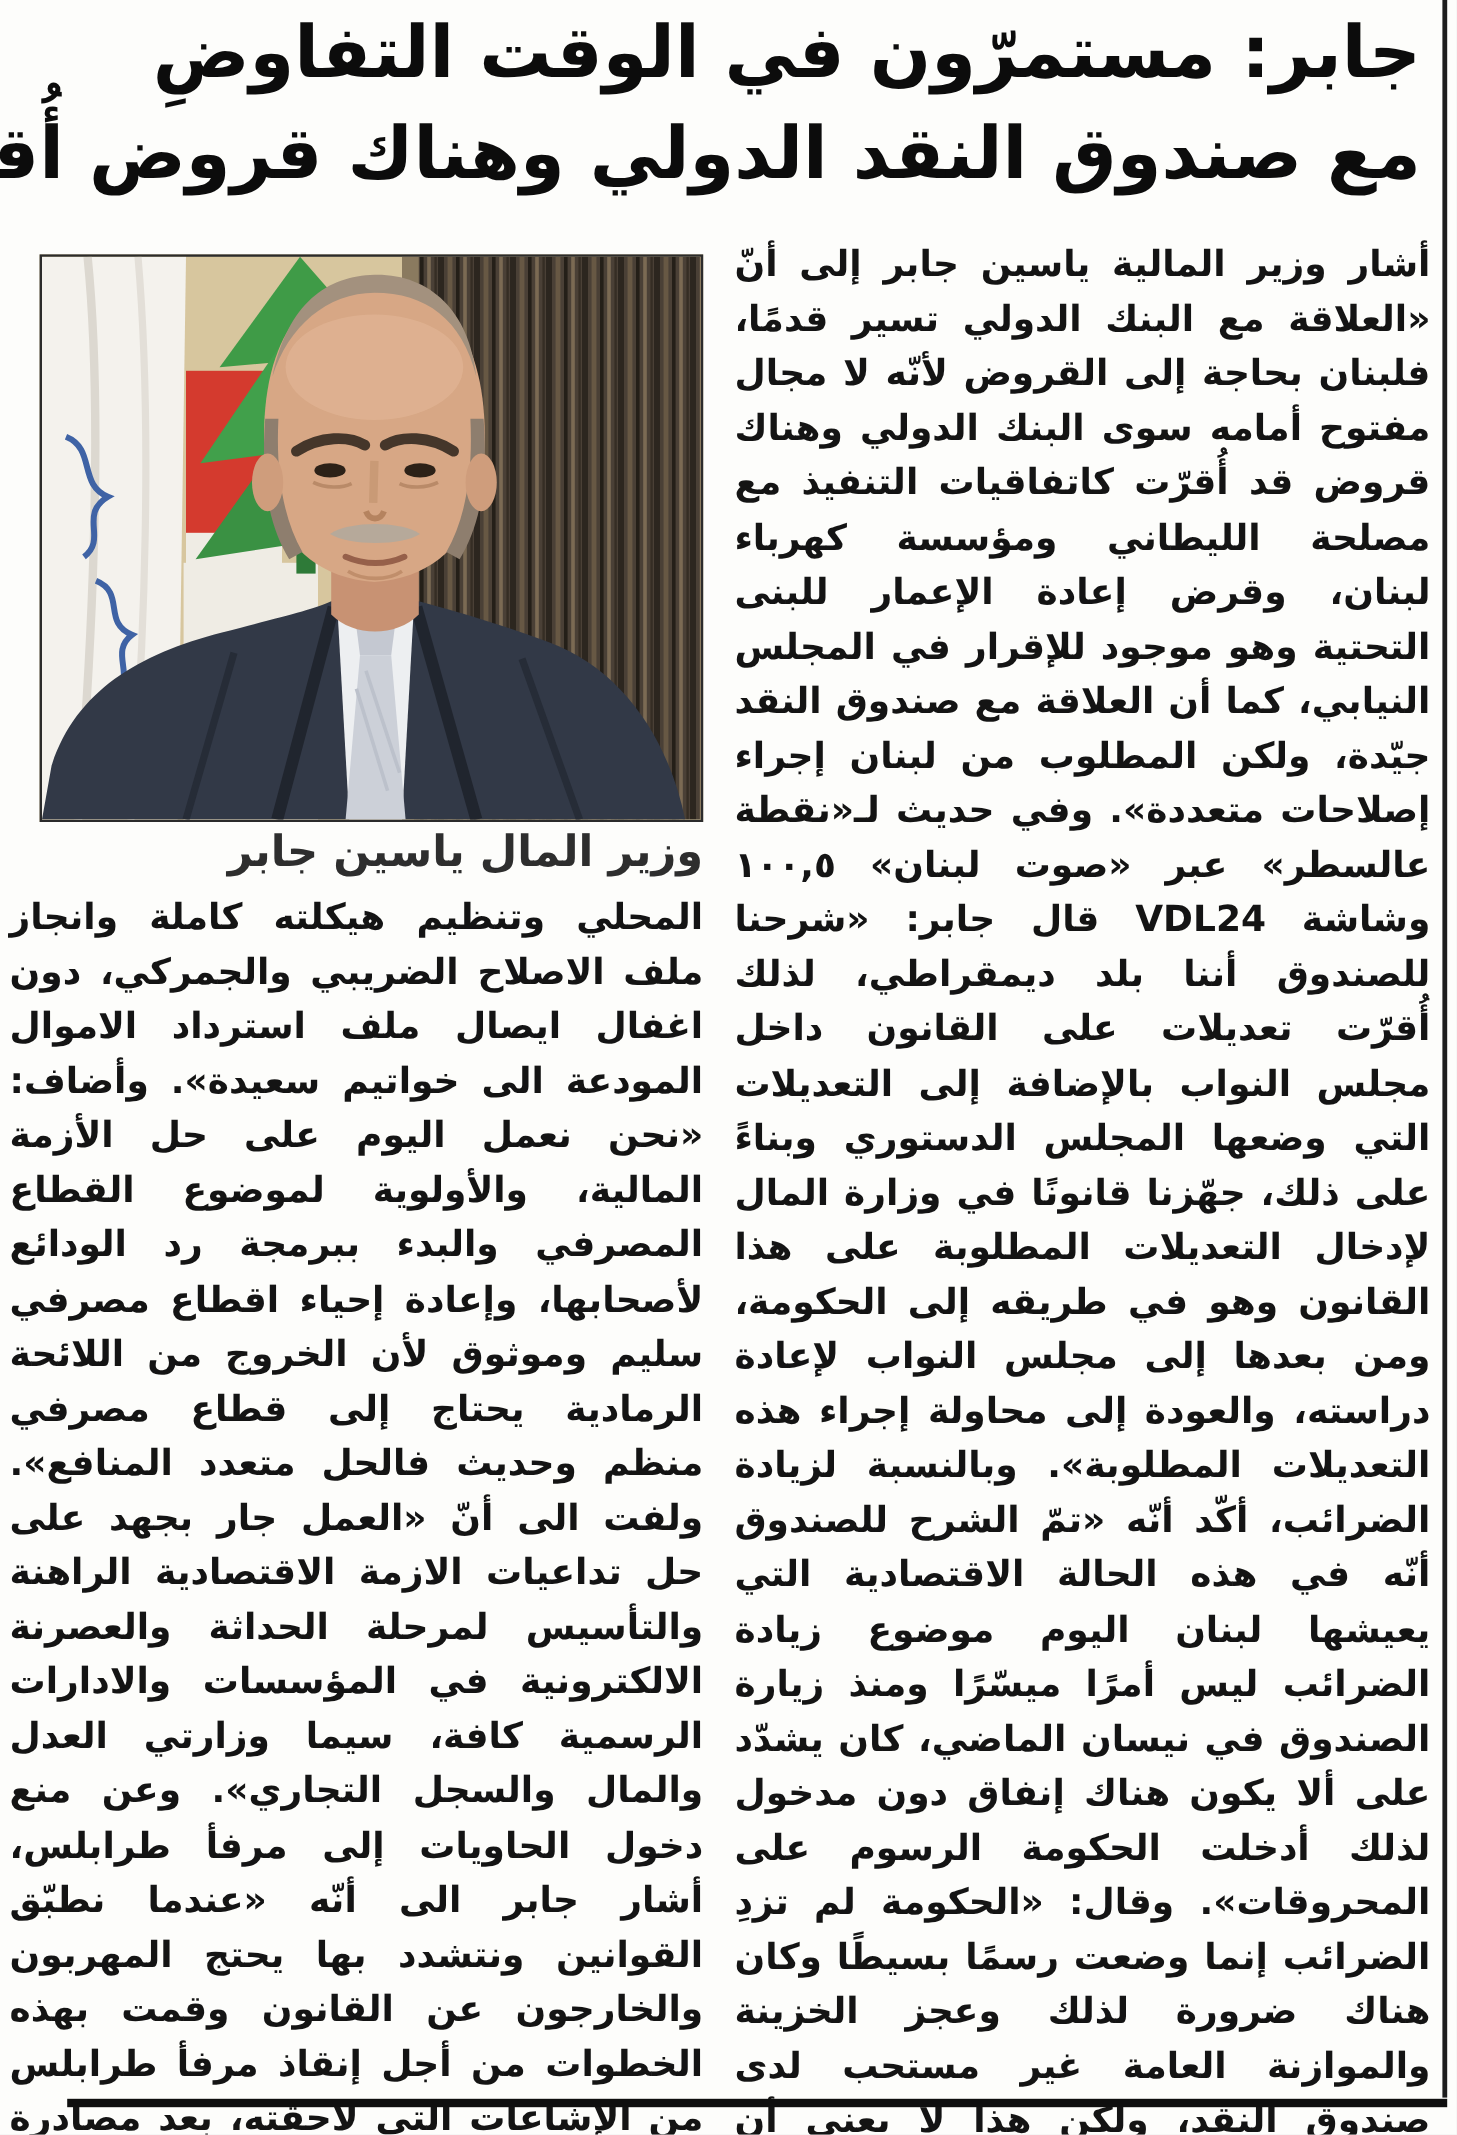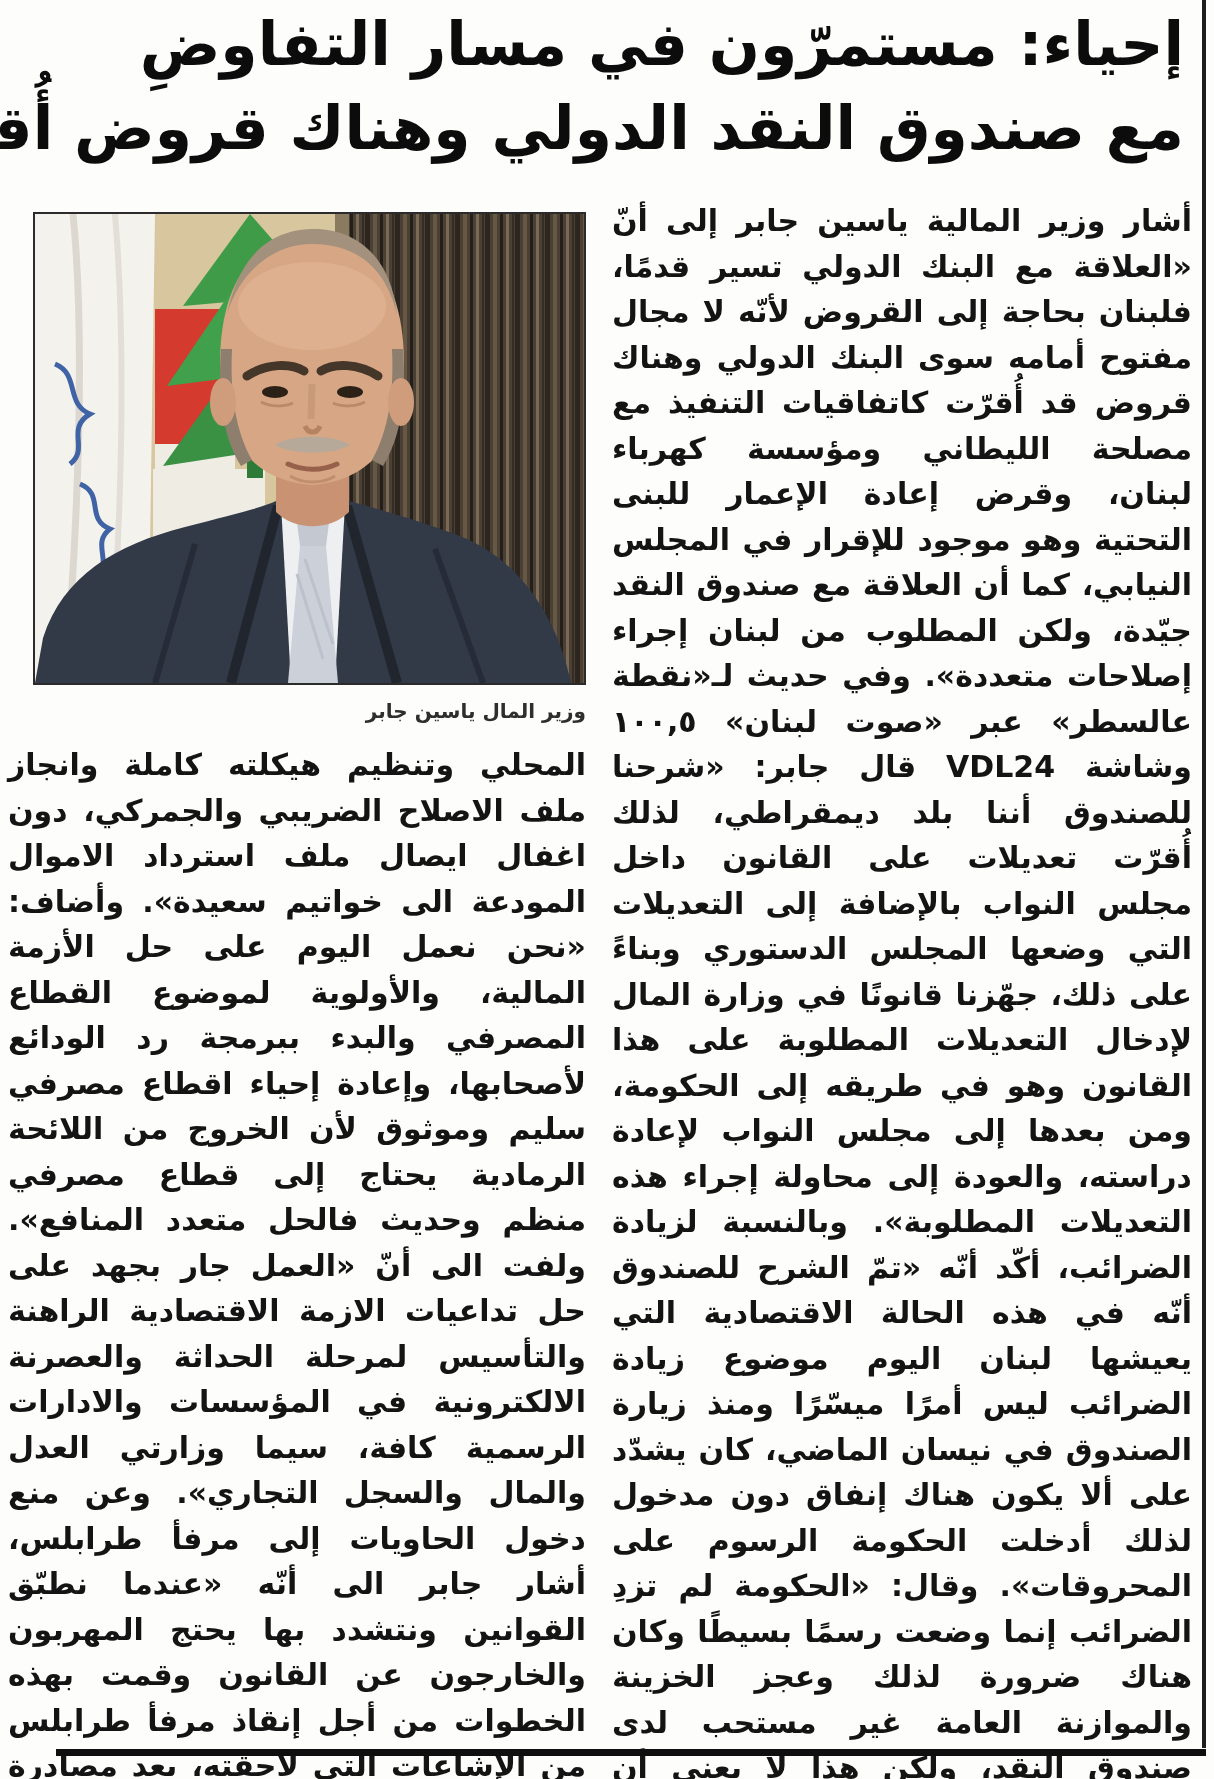--- a/index.html
+++ b/index.html
@@ -44,21 +44,21 @@
   
   .photo-fig{
     width:549px;
     margin:16px 0 0 0;
     border:2px solid #2b2b2b;
     line-height:0;
     background:#d7c69e;
   }
   .photo-cap{
     direction:rtl;text-align:right;
-    font-size:20px;line-height:34px;
+    font-size:36px;line-height:34px;
     font-weight:bold;
     color:#2e2e2e;
     margin-top:9px;
     font-family:"DejaVu Sans", sans-serif;
   }
   
   .v-rule{
     position:absolute;top:0;left:1202px;
     width:4px;height:1748px;background:#1d1d1d;
   }
@@ -66,21 +66,21 @@
     position:absolute;top:1749px;left:56px;
     width:1150px;height:7px;background:#0f0f0f;
   }
 </style>
 </head>
 <body>
 
 <div class="page">
 
   <div class="headline" dir="rtl">
-    <div class="headline-line">إحياء: مستمرّون في مسار التفاوضِ</div>
+    <div class="headline-line">جابر: مستمرّون في الوقت التفاوضِ</div>
     <div class="headline-line">مع صندوق النقد الدولي وهناك قروض أُقرّت</div>
   </div>
 
   <div class="cols">
 
     <div class="col col-right">
       <p class="body-text" dir="rtl">أشار وزير المالية ياسين جابر إلى أنّ «العلاقة مع البنك الدولي تسير قدمًا، فلبنان بحاجة إلى القروض لأنّه لا مجال مفتوح أمامه سوى البنك الدولي وهناك قروض قد أُقرّت كاتفاقيات التنفيذ مع مصلحة الليطاني ومؤسسة كهرباء لبنان، وقرض إعادة الإعمار للبنى التحتية وهو موجود للإقرار في المجلس النيابي، كما أن العلاقة مع صندوق النقد جيّدة، ولكن المطلوب من لبنان إجراء إصلاحات متعددة». وفي حديث لـ«نقطة عالسطر» عبر «صوت لبنان» ١٠٠,٥ وشاشة VDL24 قال جابر: «شرحنا للصندوق أننا بلد ديمقراطي، لذلك أُقرّت تعديلات على القانون داخل مجلس النواب بالإضافة إلى التعديلات التي وضعها المجلس الدستوري وبناءً على ذلك، جهّزنا قانونًا في وزارة المال لإدخال التعديلات المطلوبة على هذا القانون وهو في طريقه إلى الحكومة، ومن بعدها إلى مجلس النواب لإعادة دراسته، والعودة إلى محاولة إجراء هذه التعديلات المطلوبة». وبالنسبة لزيادة الضرائب، أكّد أنّه «تمّ الشرح للصندوق أنّه في هذه الحالة الاقتصادية التي يعيشها لبنان اليوم موضوع زيادة الضرائب ليس أمرًا ميسّرًا ومنذ زيارة الصندوق في نيسان الماضي، كان يشدّد على ألا يكون هناك إنفاق دون مدخول لذلك أدخلت الحكومة الرسوم على المحروقات». وقال: «الحكومة لم تزدِ الضرائب إنما وضعت رسمًا بسيطًا وكان هناك ضرورة لذلك وعجز الخزينة والموازنة العامة غير مستحب لدى صندوق النقد، ولكن هذا لا يعني أن المحادثات توقفت إنما هي مستمرة وسنصل إلى اتفاق في الوقت القريب ونركز في عملنا على بذل الجهود في موضوع الشروط من أجل تأمين المساعدات». أضاف: «لانزال مستمرين في مسار التفاوض مع ادارة صندوق النقد الدولي توصلا الى إرساء أسس الاتفاق الناجز في ما خص اعادة الثقة الداخلية والخارجية بالقطاع المصرفي</p>
     </div>
 
     <div class="col col-left">

